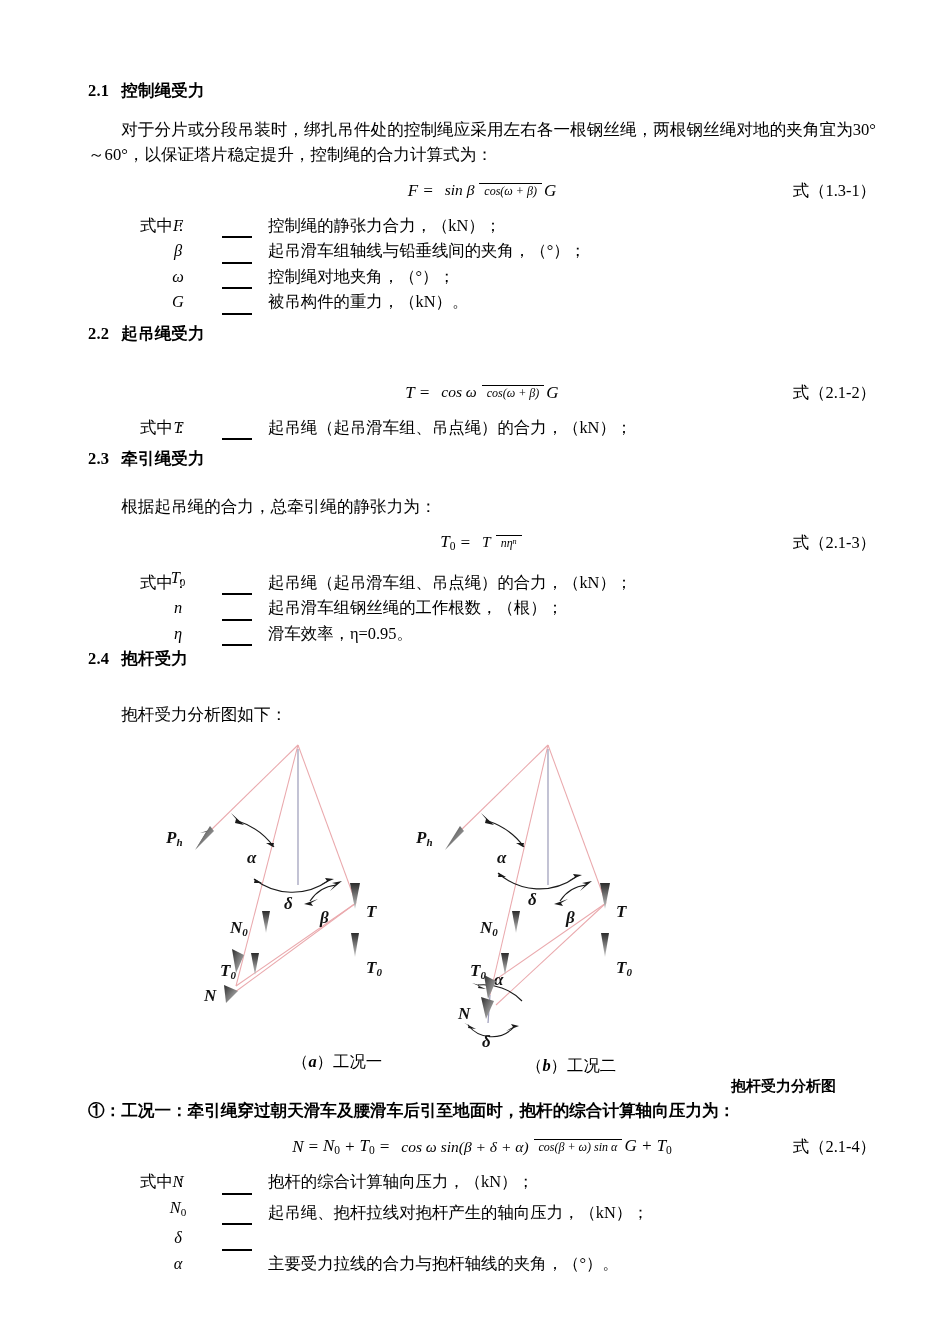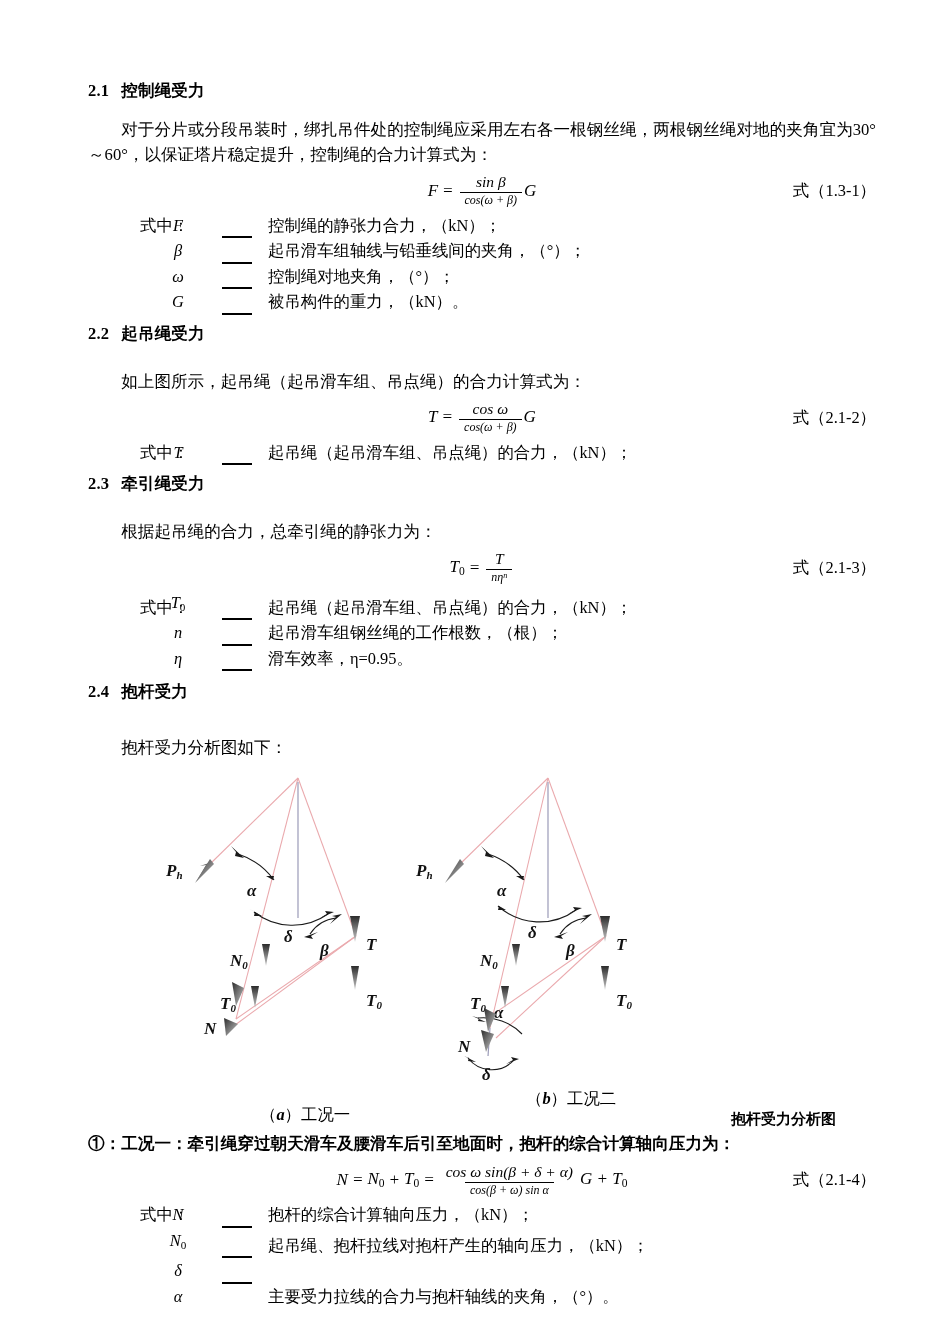--- a/index.html
+++ b/index.html
@@ -66,21 +66,21 @@
     font-family: "Liberation Serif", "DejaVu Serif", serif;
     font-size: 17px;
     font-style: italic;
     display: inline-flex;
     align-items: center;
     white-space: nowrap;
   }
   .formula .op { font-style: italic; padding: 0 4px; }
   .frac {
     display: inline-flex;
-    flex-direction: column;
+    flex-direction: row;
     align-items: center;
     vertical-align: middle;
     margin: 0 2px;
   }
   .frac .top {
     padding: 0 5px 1px 5px;
     line-height: 1.15;
     font-size: 15.5px;
   }
   .frac .bot {
@@ -149,21 +149,21 @@
     width: 788px;
     height: 318px;
     margin-top: 6px;
   }
   .figure svg { display: block; }
   .fig-captions {
     position: relative;
     height: 24px;
     font-size: 16.4px;
   }
-  .cap-a { position: absolute; left: 172px; top: 0; white-space: nowrap; margin-top: 20px; }
+  .cap-a { position: absolute; left: 204px; top: 0; white-space: nowrap; }
   .cap-b { position: absolute; left: 438px; top: 4px; white-space: nowrap; }
   .cap-a .bi, .cap-b .bi { font-style: italic; font-weight: bold; font-family: "Liberation Serif", serif; }
   .fig-title {
     text-align: right;
     font-family: "Liberation Sans", "DejaVu Sans", sans-serif;
     font-weight: bold;
     font-size: 15px;
     margin-top: 2px;
     padding-right: 40px;
   }
@@ -247,21 +247,20 @@
             <i></i>
           </span>
       <span class="desc">被吊构件的重力，（kN）。</span>
     </div>
   </div>
 
   <div class="h2" style="margin-top:6px;">
     <span class="num">2.2</span><span>起吊绳受力</span>
   </div>
   <div class="spacer-m"></div>
-  <p class="para">如上图所示，起吊绳（起吊滑车组、吊点绳）的合力计算式为：</p>
 
   <div class="formula-row">
     <span class="formula">
       <span>T</span>
       <span class="op">=</span>
       <span class="frac">
         <span class="top">cos ω</span>
         <span class="bot">cos(ω + β)</span>
       </span>
       <span>G</span>
@@ -318,21 +317,21 @@
     <div class="defrow">
       <span class="lead"></span>
       <span class="sym">η</span>
       <span class="dash">
             <i></i>
           </span>
       <span class="desc">滑车效率，η=0.95。</span>
     </div>
   </div>
 
-  <div class="h2" style="margin-top:8px;">
+  <div class="h2" style="">
     <span class="num">2.4</span><span>抱杆受力</span>
   </div>
   <div class="spacer-l"></div>
   <p class="para">抱杆受力分析图如下：</p>
 
   <div class="figure">
     <svg width="788" height="318" viewBox="0 0 788 318">
       <defs>
         <linearGradient id="agrad" x1="0" y1="0" x2="0" y2="1">
           <stop offset="0%" stop-color="#2b2b2b"></stop>

